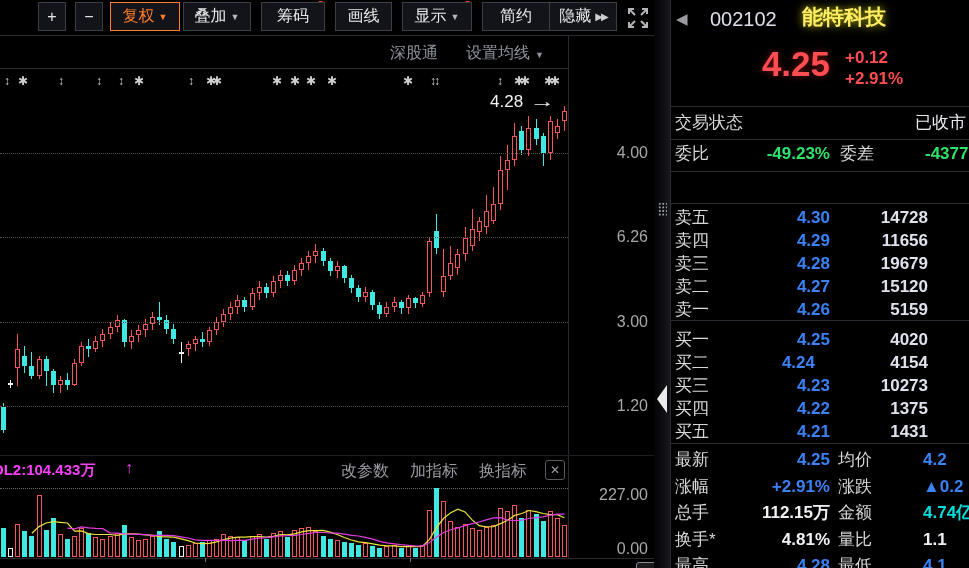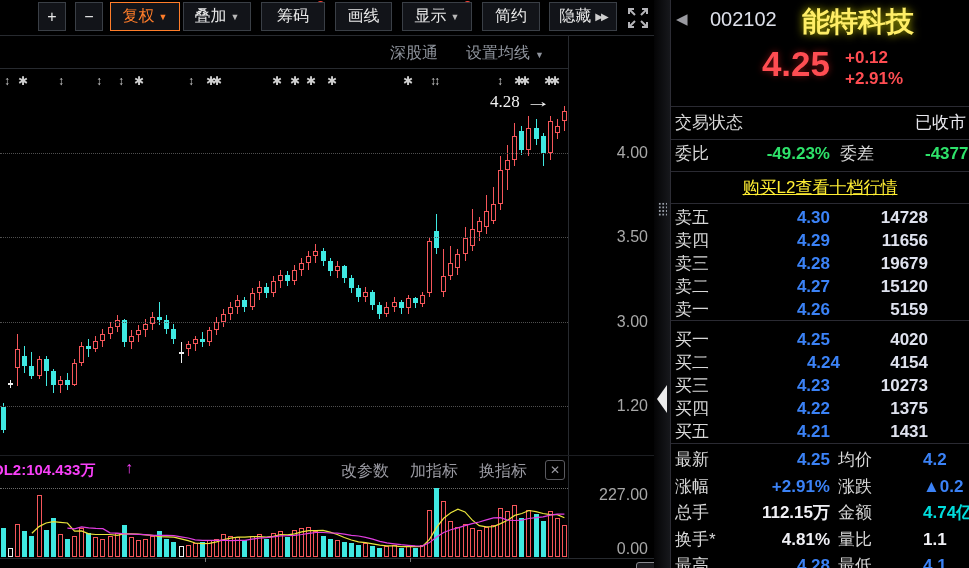--- a/index.html
+++ b/index.html
@@ -58,21 +58,21 @@
   #quote{position:absolute;left:670px;top:0;width:330px;height:568px;}
   .q-divider{position:absolute;left:1px;width:298px;height:1px;background:#2a2a32;}
   .q-label{position:absolute;color:#d8d8d8;font-size:17px;height:22px;line-height:22px;}
   .q-red{color:#3b82f6;font-weight:bold;}
   .q-green{color:#2ee26a;font-weight:bold;}
   .q-white{color:#f0f0f5;font-weight:bold;}
   .q-cyan{color:#00dddd;font-weight:bold;}
   .q-num{position:absolute;font-size:17px;height:22px;line-height:22px;text-align:right;}
   .q-num2{position:absolute;font-size:17px;height:22px;line-height:22px;text-align:left;}
   #q-code{position:absolute;left:40px;top:8px;color:#dde0ea;font-size:20px;}
-  #q-name{position:absolute;left:132px;top:3px;color:#ffee66;font-size:28px;font-weight:bold;
+  #q-name{position:absolute;left:132px;top:3px;color:#ffee66;font-size:21px;font-weight:bold;
           text-shadow:0 0 8px rgba(255,255,0,.75);}
   #q-back{position:absolute;left:6px;top:10px;color:#9a9aa0;font-size:15px;cursor:pointer;}
   #q-price{position:absolute;left:30px;top:44px;width:130px;text-align:right;color:#ff4d52;
            font-size:35px;font-weight:bold;text-shadow:0 0 7px rgba(255,40,40,.45);}
   #q-chg{position:absolute;left:175px;top:48px;color:#ff4d52;font-size:17px;font-weight:bold;}
   #q-chgp{position:absolute;left:175px;top:69px;color:#ff4d52;font-size:17px;font-weight:bold;}
   #q-l2{position:absolute;left:0;top:176px;width:300px;text-align:center;color:#ffee33;
         font-size:17px;text-decoration:underline;cursor:pointer;}
   .tick{position:absolute;top:558px;width:1px;height:4px;background:#777;}
 </style>
@@ -101,21 +101,21 @@
         <span>筹码</span>
       </div>
       <div class="tbtn" style="left: 335px; width: 57px;">
         <span>画线</span>
       </div>
       <span class="tdot" style="left: 464px;"></span>
       <div class="tbtn" style="left: 402px; width: 70px;">
         <span>显示</span>
         <span class="caret">▼</span>
       </div>
-      <div class="tbtn" style="left: 482px; width: 58px;">
+      <div class="tbtn" style="left: 482px; width: 68px;">
         <span>简约</span>
       </div>
       <div class="tbtn" style="left: 549px; width: 68px;">
         <span>隐藏</span>
         <span class="chev">▶▶</span>
       </div>
       <div class="abs" style="left: 625px; top: 5px; width: 26px; height: 26px; cursor: pointer;"><svg width="26" height="26" viewBox="0 0 26 26">
           <g stroke="#b4b4b8" stroke-width="2" fill="none">
             <path d="M10 10 L4 4 M4 9 V4 H9"></path>
             <path d="M16 10 L22 4 M17 4 H22 V9"></path>
@@ -313,24 +313,24 @@
       <div class="mk ud2" style="left: 430px;">↕↕</div>
       <div class="mk ud" style="left: 497px;">↕</div>
       <div class="mk star2" style="left: 514px;">✱✱</div>
       <div class="mk star2" style="left: 544px;">✱✱</div>
     </div>
   <div class="grid" style="top:153px;"></div>
   <div class="grid" style="top:237px;"></div>
   <div class="grid" style="top:322px;"></div>
   <div class="grid" style="top:406px;"></div>
   <div class="axis-label" style="top:144px;">4.00</div>
-  <div class="axis-label" style="top:228px;">3.50</div>
+  <div class="axis-label" style="top:228px;">6.26</div>
   <div class="axis-label" style="top:313px;">3.00</div>
   <div class="axis-label" style="top:397px;">1.20</div>
-  <div class="anno" style="left:490px;top:93px;font-family:Liberation Serif, serif;">
+  <div class="anno" style="left:490px;top:93px;">
     <span>4.28</span>
     <span style="display:inline-block;transform:scaleX(1.5);margin-left:6px;">→</span>
   </div>
 
   <div class="volhdr-label">OL2:104.433万</div>
   <div class="volhdr-arrow" style="left:125px;">↑</div>
   <div class="volbtn" style="left:341px;">改参数</div>
   <div class="volbtn" style="left:410px;">加指标</div>
   <div class="volbtn" style="left:479px;">换指标</div>
   <div class="volclose">✕</div>
@@ -441,21 +441,20 @@
     <div class="q-label" style="left:5px;top:112px;">交易状态</div>
     <div class="q-num2" style="left:245px;top:112px;color:#e8e8ee;">已收市</div>
     <div class="q-divider" style="top:139px;"></div>
 
     <div class="q-label" style="left:5px;top:143px;">委比</div>
     <div class="q-num q-green" style="left:60px;top:143px;width:100px;">-49.23%</div>
     <div class="q-label" style="left:170px;top:143px;">委差</div>
     <div class="q-num2 q-green" style="left:255px;top:143px;">-4377</div>
     <div class="q-divider" style="top:171px;"></div>
 
-    <div id="q-l2">购买L2查看十档行情</div>
     <div class="q-divider" style="top:203px;"></div>
 
     <div id="q-asks">
         <div>
           <div class="q-label" style="left:5px;top:207px;">卖五</div>
           <div class="q-num q-red" style="left:60px;top:207px;width:100px;">4.30</div>
           <div class="q-num" style="left:170px;top:207px;width:88px;color:#dfe2ee;font-weight:bold;">14728</div>
         </div>
         <div>
           <div class="q-label" style="left:5px;top:230px;">卖四</div>
@@ -480,21 +479,21 @@
       </div>
     <div class="q-divider" style="top:320px;"></div>
     <div id="q-bids">
         <div>
           <div class="q-label" style="left:5px;top:329px;">买一</div>
           <div class="q-num q-red" style="left:60px;top:329px;width:100px;">4.25</div>
           <div class="q-num" style="left:170px;top:329px;width:88px;color:#dfe2ee;font-weight:bold;">4020</div>
         </div>
         <div>
           <div class="q-label" style="left:5px;top:352px;">买二</div>
-          <div class="q-num q-red" style="left:70px;top:352px;width:100px;">4.24</div>
+          <div class="q-num q-red" style="left:45px;top:352px;width:100px;">4.24</div>
           <div class="q-num" style="left:170px;top:352px;width:88px;color:#dfe2ee;font-weight:bold;">4154</div>
         </div>
         <div>
           <div class="q-label" style="left:5px;top:375px;">买三</div>
           <div class="q-num q-red" style="left:60px;top:375px;width:100px;">4.23</div>
           <div class="q-num" style="left:170px;top:375px;width:88px;color:#dfe2ee;font-weight:bold;">10273</div>
         </div>
         <div>
           <div class="q-label" style="left:5px;top:398px;">买四</div>
           <div class="q-num q-red" style="left:60px;top:398px;width:100px;">4.22</div>

